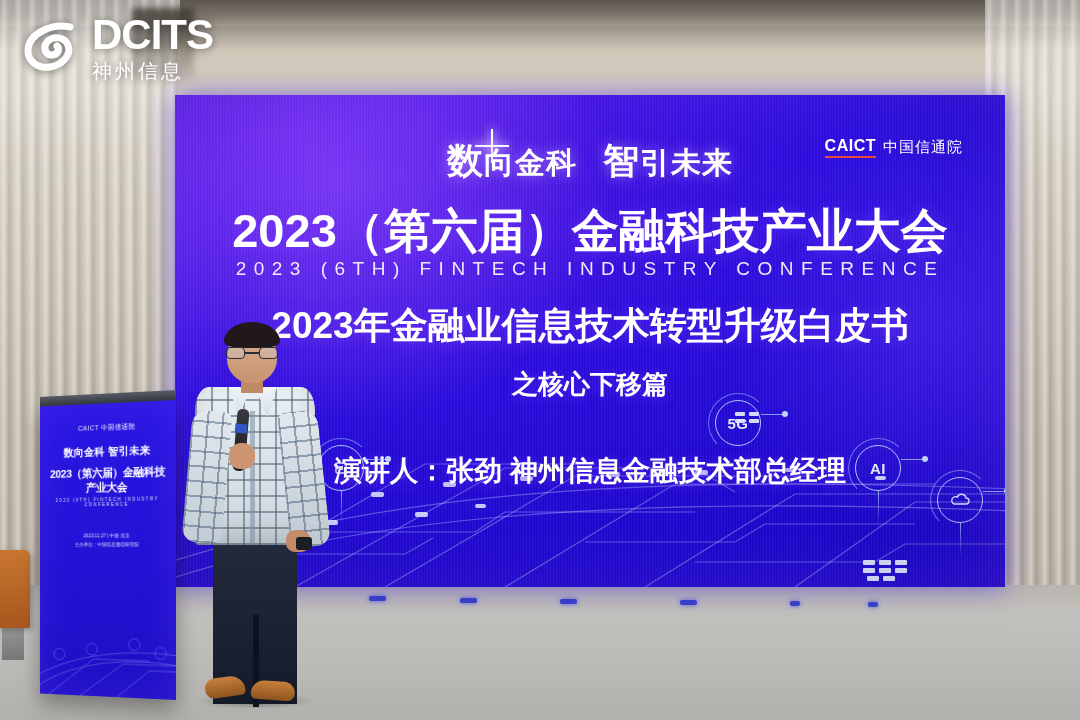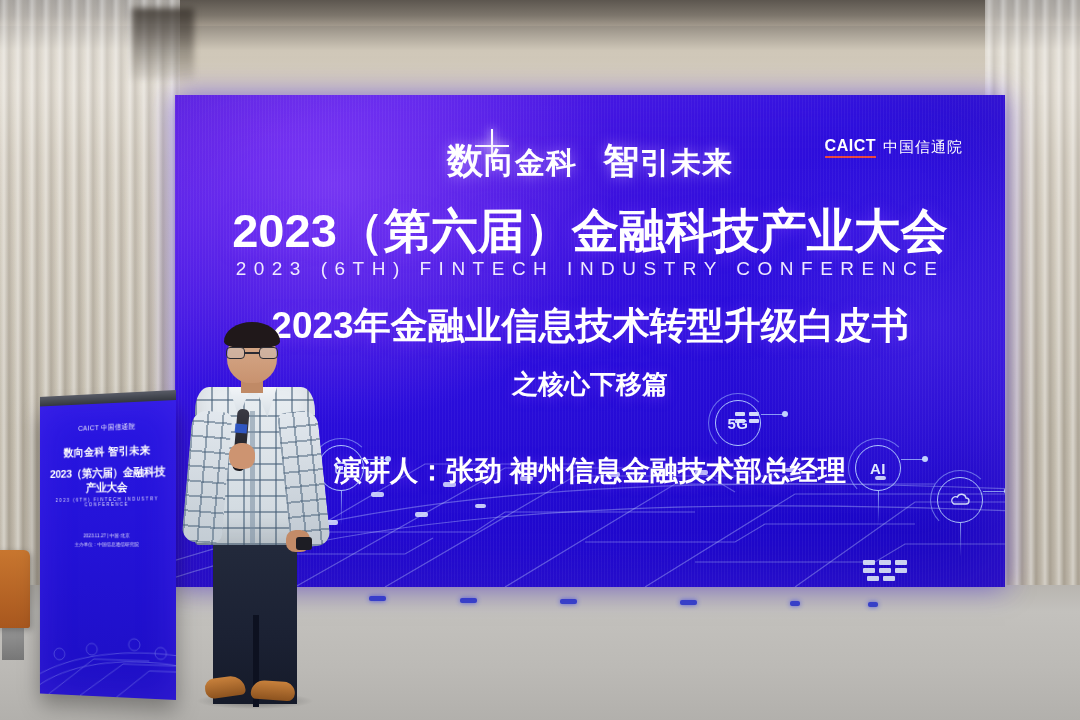--- a/index.html
+++ b/index.html
@@ -546,14 +546,25 @@
     <div class="p-clicker"></div>
     <div class="p-head"></div>
     <div class="p-hair"></div>
     <div class="p-glasses">
         <i></i>
         <b></b>
         <i></i>
       </div>
   </div>
 
+  <div class="dcits">
+    <div class="dcits-swirl">
+      <svg width="60" height="58" viewBox="0 0 60 58">
+        <path d="M48 8 C 30 4, 8 14, 6 30 C 5 42, 16 50, 28 48 C 40 46, 50 36, 46 26 C 43 18, 31 16, 25 23 C 20 29, 24 37, 31 36 C 36 35, 38 30, 35 27" fill="none" stroke="#ffffff" stroke-width="7" stroke-linecap="round"></path>
+      </svg>
+    </div>
+    <div class="dcits-text">
+      <div class="dcits-en">DCITS</div>
+      <div class="dcits-cn">神州信息</div>
+    </div>
+  </div>
 
 </div>
 
 </body></html>

